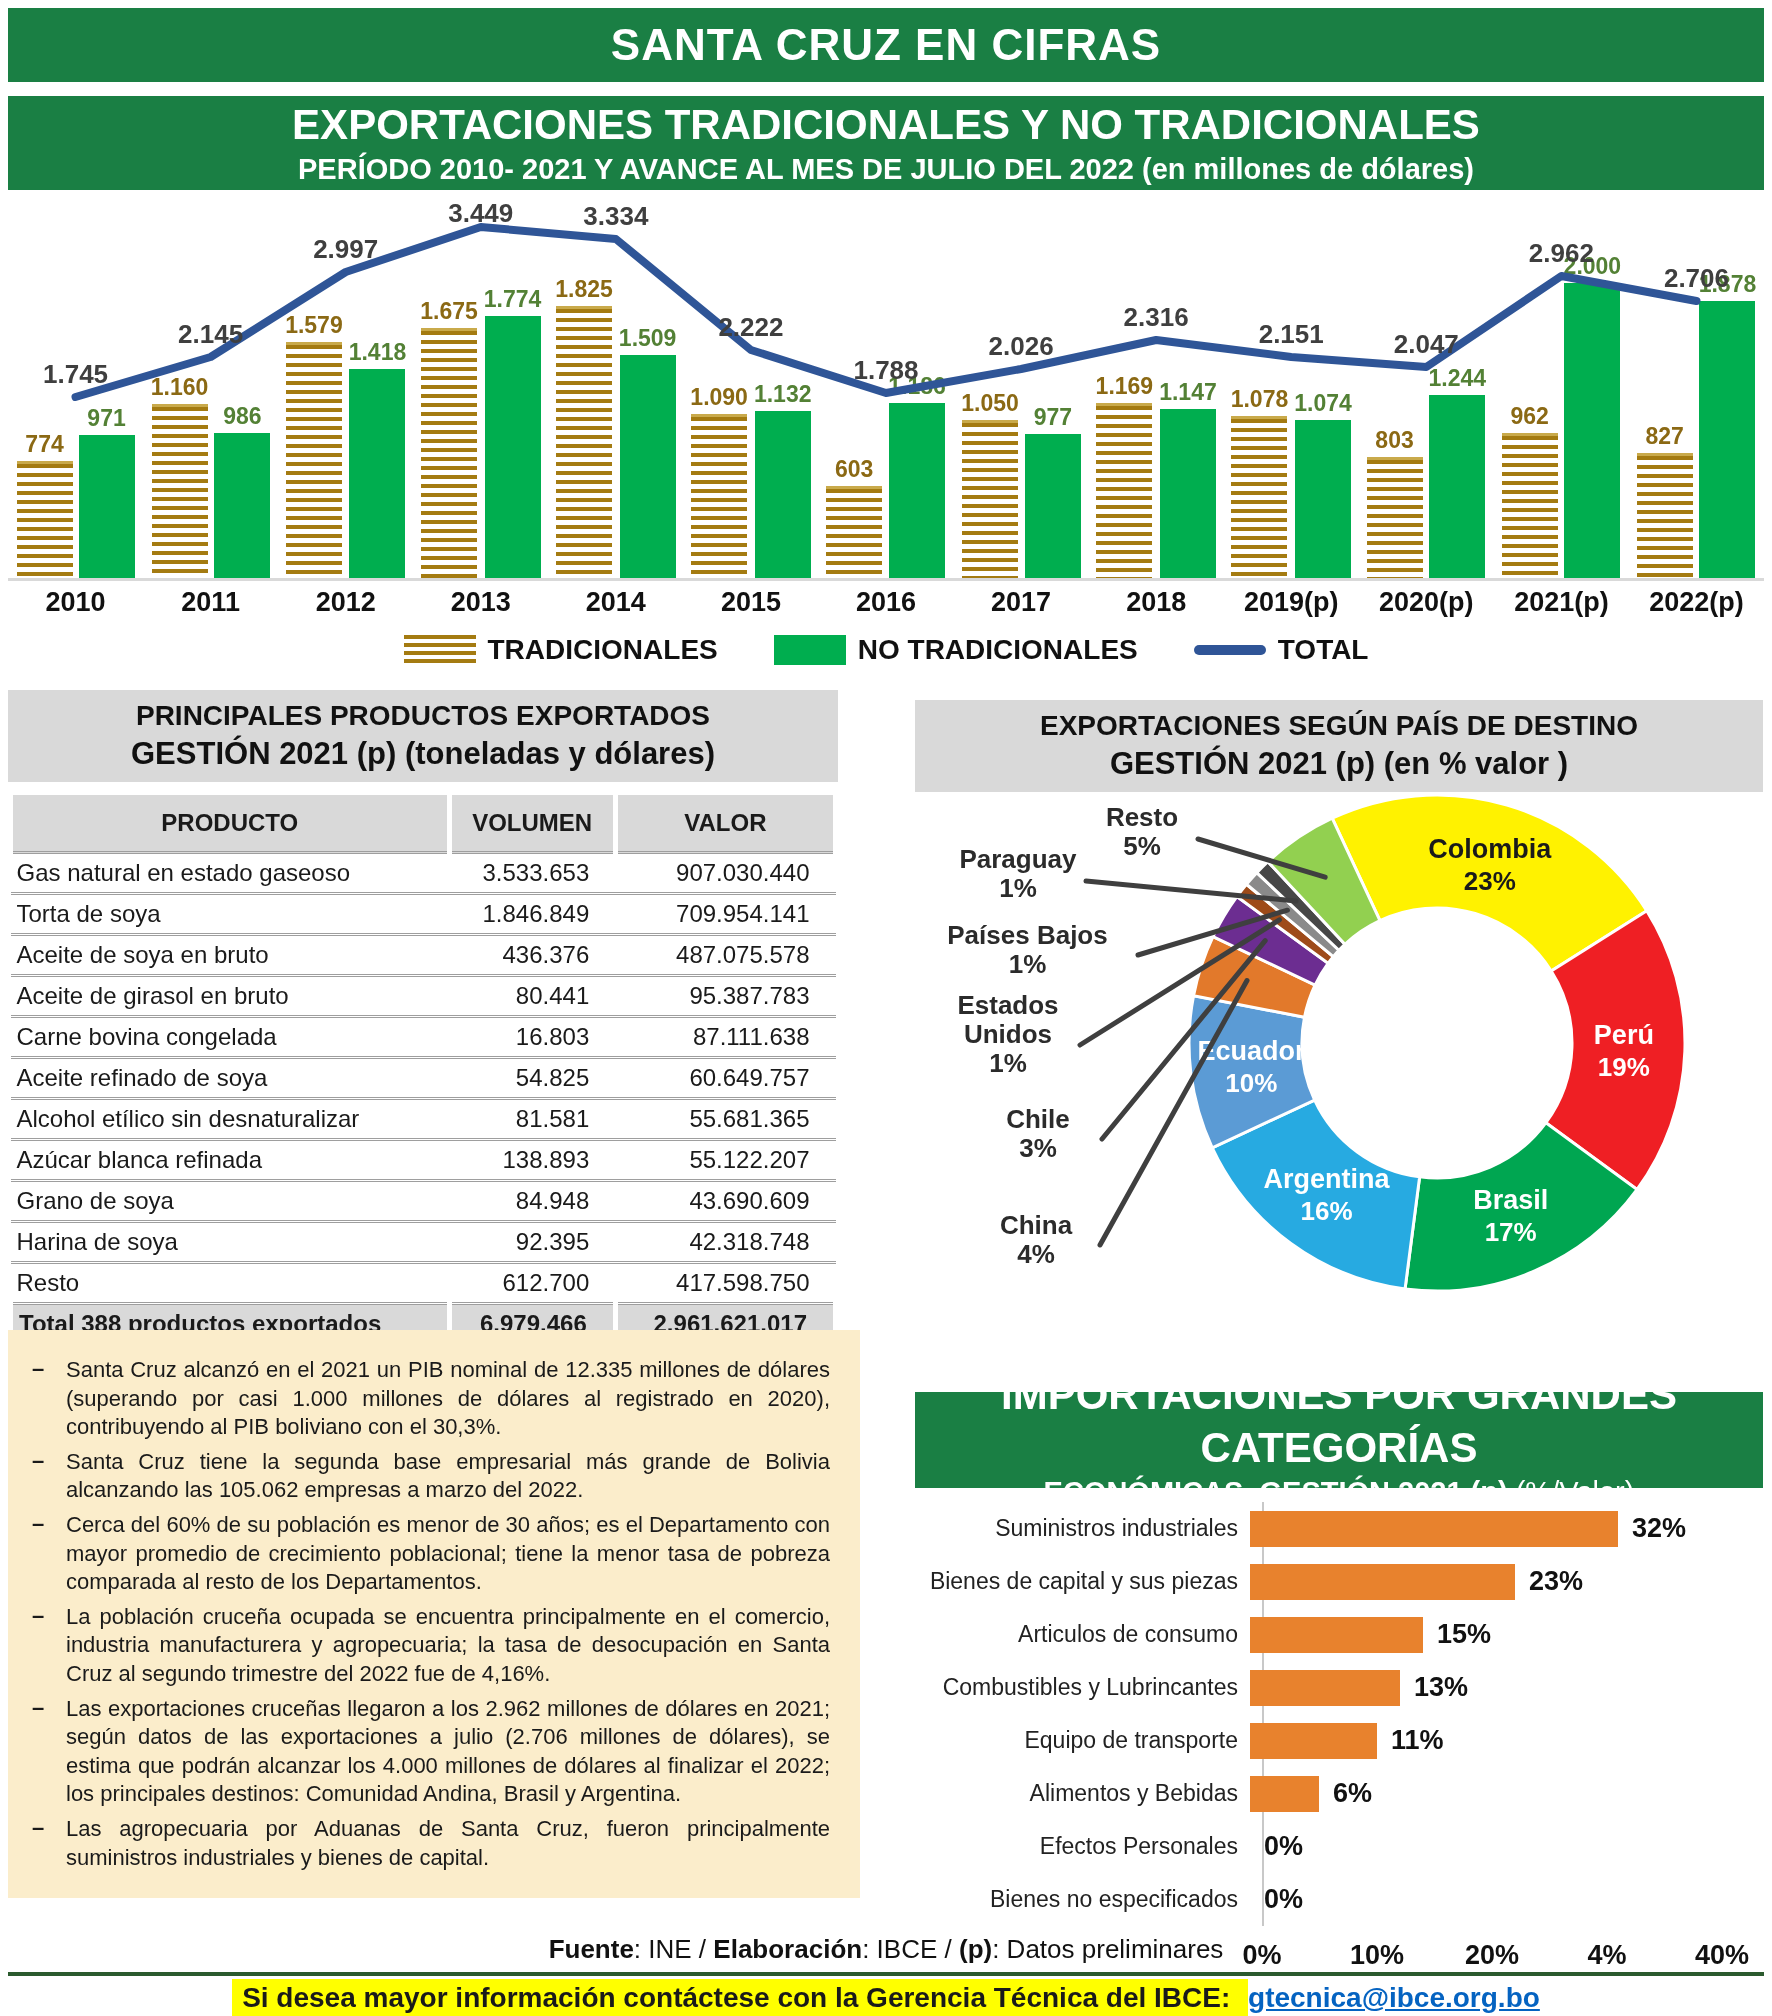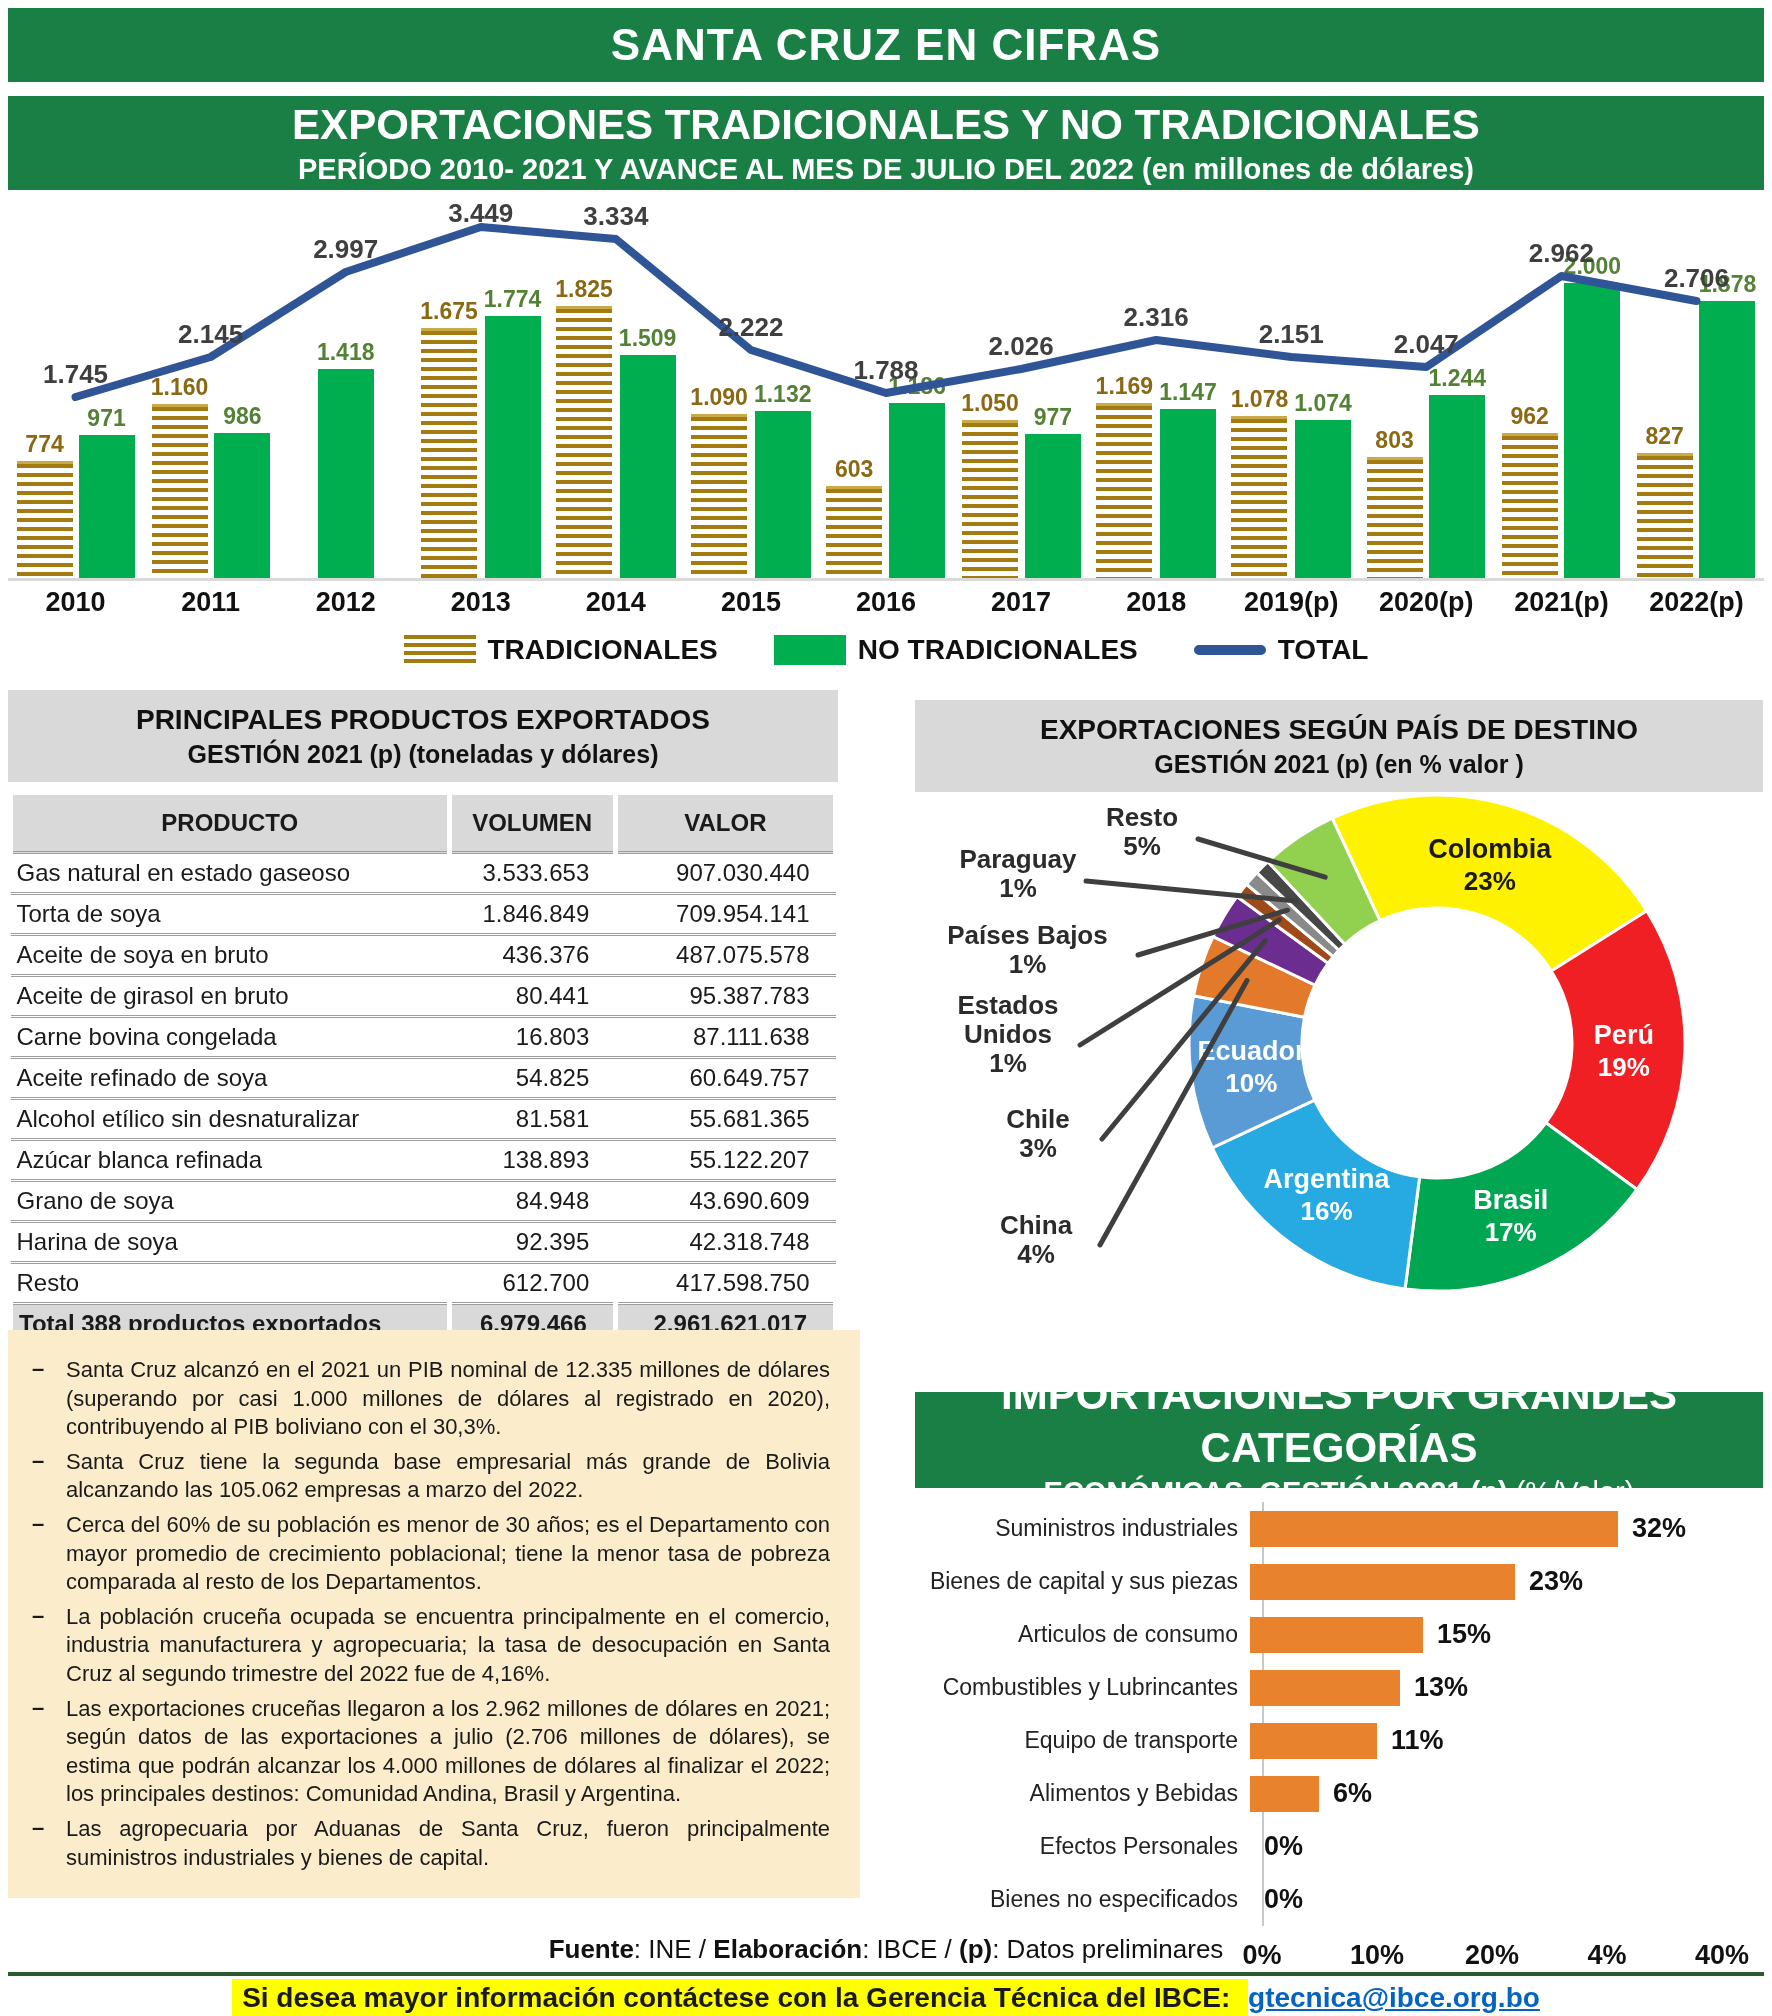--- a/index.html
+++ b/index.html
@@ -5,21 +5,21 @@
   html,body{margin:0;padding:0;background:#fff;}
   body{font-family:"Liberation Sans", sans-serif; color:#1a1a1a;}
   #page{position:relative;width:1772px;height:2016px;background:#fff;overflow:hidden;}
   .abs{position:absolute;}
   .banner{background:#1A7F44;color:#fff;text-align:center;display:flex;flex-direction:column;justify-content:center;}
   .banner h1{margin:0;font-size:44px;letter-spacing:1px;font-weight:700;}
   .banner .l1{font-size:42px;font-weight:700;line-height:1.25;}
   .banner .l2{font-size:29px;font-weight:700;line-height:1.25;}
   .graybox{background:#D9D9D9;color:#111;text-align:center;display:flex;flex-direction:column;justify-content:center;}
   .graybox .l1{font-size:28px;font-weight:700;line-height:1.3;}
-  .graybox .l2{font-size:25px;font-weight:700;line-height:1.3;}
+  .graybox .l2{font-size:31px;font-weight:700;line-height:1.3;}
   
   #xplot{position:relative;height:380px;border-bottom:3px solid #D9D9D9;}
   #xcols{position:absolute;left:0;top:0;width:100%;height:100%;display:flex;}
   .x-col{flex:1;display:flex;align-items:flex-end;justify-content:center;}
   .pair{display:flex;align-items:flex-end;gap:6px;}
   .bcol{display:flex;flex-direction:column;align-items:center;justify-content:flex-end;}
   .blab{font-size:23px;font-weight:700;margin-bottom:3px;white-space:nowrap;}
   .bar{width:56px;}
   .bar.trad{background:repeating-linear-gradient(to bottom,#A47B11 0 4px,#ffffff 4px 9px);border-top:3px solid #C9AA4B;}
   .bar.notrad{background:#00AE4F;}
@@ -102,20 +102,24 @@
               </div>
               <div class="bcol">
                 <div class="blab" style="color: rgb(83, 129, 53);">986</div>
                 <div class="bar notrad" style="height: 145px;"></div>
               </div>
             </div>
           </div>
           <div class="x-col">
             <div class="pair">
               <div class="bcol">
+                <div class="blab" style="color: rgb(139, 105, 20);">1.579</div>
+                <div class="bar trad" style="height: 233px;"></div>
+              </div>
+              <div class="bcol">
                 <div class="blab" style="color: rgb(83, 129, 53);">1.418</div>
                 <div class="bar notrad" style="height: 209px;"></div>
               </div>
             </div>
           </div>
           <div class="x-col">
             <div class="pair">
               <div class="bcol">
                 <div class="blab" style="color: rgb(139, 105, 20);">1.675</div>
                 <div class="bar trad" style="height: 247px;"></div>

